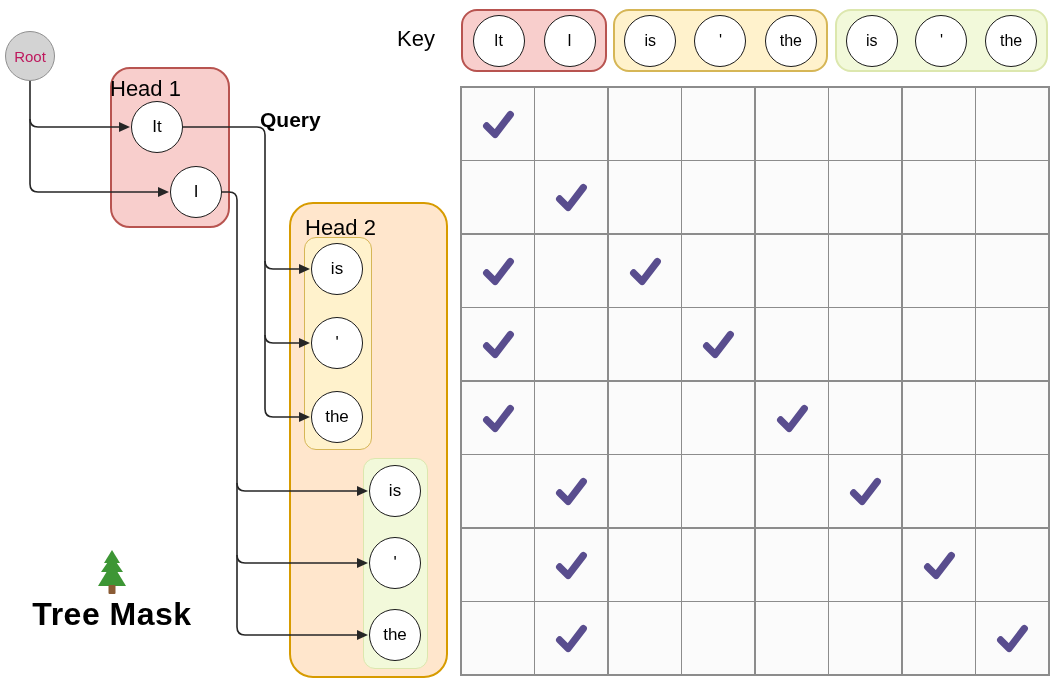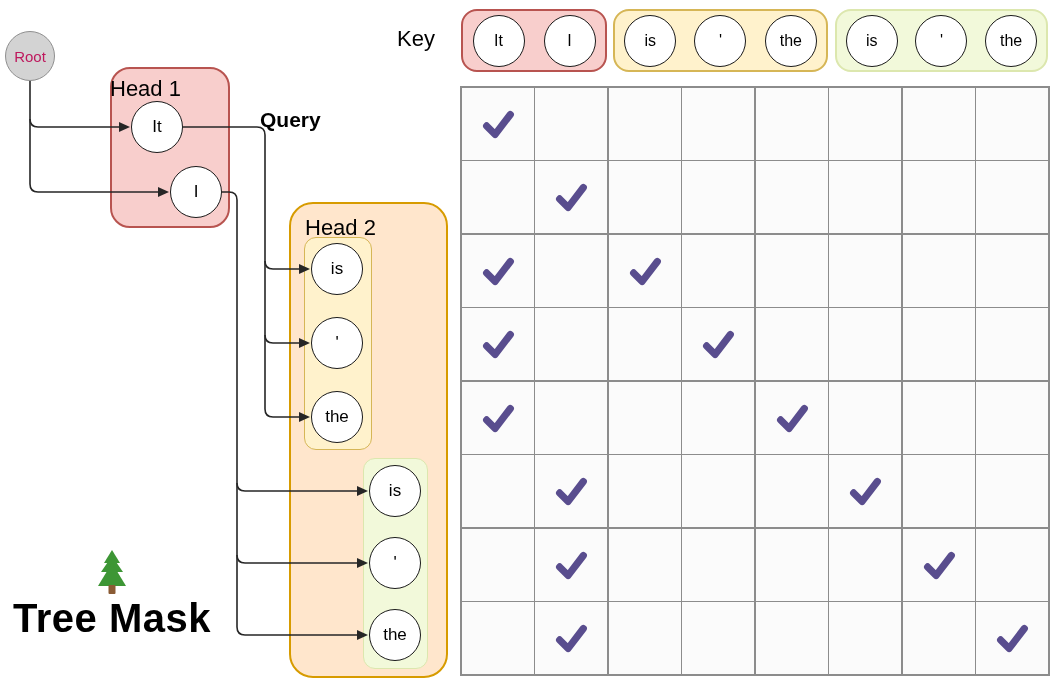--- a/index.html
+++ b/index.html
@@ -34,21 +34,21 @@
 
   
   .query-label{position:absolute;left:260px;top:84px;font-size:21px;font-weight:bold;z-index:4;margin-top:24px;}
   .key-label{position:absolute;left:397px;top:26px;font-size:22px;font-weight:normal;z-index:4;}
 
   
   .treemask{position:absolute;left:12px;top:550px;width:200px;text-align:center;z-index:4;}
   .tree-icon{display:block;margin:0 auto;width:30px;height:44px;}
   .tree-icon .foliage{fill:var(--tree-green);}
   .tree-icon .trunk{fill:var(--tree-trunk);}
-  .treemask-text{margin-top:2px;font-size:40px;font-weight:bold;letter-spacing:0.5px;}
+  .treemask-text{margin-top:2px;font-size:32px;font-weight:bold;letter-spacing:0.5px;}
 
   
   .key-group{position:absolute;top:9px;height:63px;border-radius:16px;box-sizing:border-box;
     display:flex;align-items:center;justify-content:space-around;z-index:2;}
   .kg-pink{background:var(--head1-fill);border:2px solid var(--head1-border);}
   .kg-orange{background:var(--inner-yellow-fill);border:2px solid var(--inner-yellow-border);}
   .kg-green{background:var(--green-fill);border:2px solid var(--green-border);}
   .key-group-1{left:461px;width:146px;}
   .key-group-2{left:613px;width:215px;}
   .key-group-3{left:835px;width:213px;}

